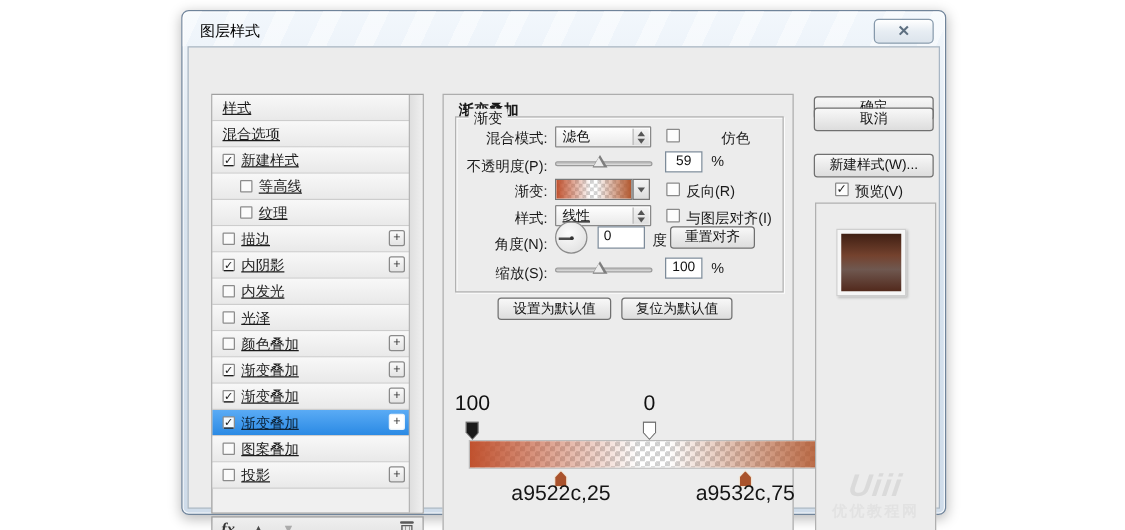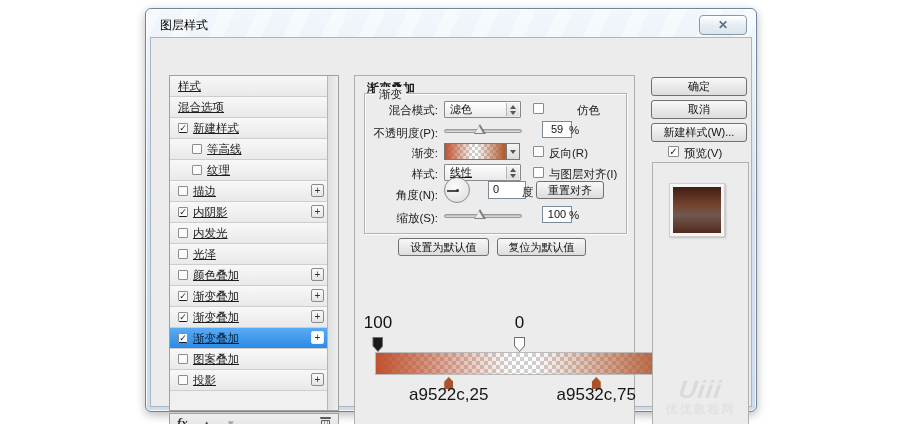--- a/index.html
+++ b/index.html
@@ -67,21 +67,21 @@
     display:flex; align-items:flex-start; padding-left:5px; }
   .dd .spin { position:absolute; right:1px; top:1px; bottom:1px; width:13px;
     border-left:1px solid #b5b5b5; background:linear-gradient(#f4f4f4,#dedede);
     display:flex; flex-direction:column; align-items:center; justify-content:center; gap:2px; }
   .tri-u { width:0; height:0; border-left:3px solid transparent; border-right:3px solid transparent; border-bottom:4px solid #555; }
   .tri-d { width:0; height:0; border-left:3px solid transparent; border-right:3px solid transparent; border-top:4px solid #555; }
   .chk { position:absolute; width:11px; height:11px; border:1px solid #8a8a8a; background:#fdfdfd;
     border-radius:1px; font-size:10px; line-height:10px; text-align:center; color:#222; }
   .chk-label { position:absolute; font-size:11.5px; color:#1a1a1a; }
   .num-input { position:absolute; border:1px solid #7d8b99; background:#ffffff;
-    font-size:11px; color:#111; text-align:center; line-height:15px;margin-left:10px; }
+    font-size:11px; color:#111; text-align:center; line-height:15px; }
   .unit { position:absolute; font-size:11.5px; color:#1a1a1a; }
 
   .slider { position:absolute; height:10px; }
   .slider .track { position:absolute; left:0; right:0; top:3px; height:4px;
     background:linear-gradient(#b5b5b5,#e2e2e2); border:1px solid #9a9a9a; border-radius:2px; }
   .slider .thumb-o { position:absolute; top:-2px; width:0; height:0; margin-left:-6px;
     border-left:6px solid transparent; border-right:6px solid transparent; border-bottom:10px solid #7e7e7e; }
   .slider .thumb-i { position:absolute; top:0px; width:0; height:0; margin-left:-4.5px;
     border-left:4.5px solid transparent; border-right:4.5px solid transparent; border-bottom:7.5px solid #ececec; }
 
@@ -334,21 +334,21 @@
             <span class="col-stop" style="left: 241.25px;">
               <span class="outer"></span>
               <span class="inner" style="background:#a9532c"></span>
             </span>
             <span class="col-label" style="left: 241.25px;">a9532c,75</span>
           </div>
       </div>
     </div>
 
     <span class="btn right-btn" style="top:39px;">确定</span>
-    <span class="btn right-btn" style="top:62px;">取消</span>
+    <span class="btn right-btn" style="top:48px;">取消</span>
     <span class="btn right-btn" style="top:85px;">新建样式(W)...</span>
     <span class="chk" style="left:517px; top:108px;" id="preview-chk">✓</span>
     <span class="chk-label" style="left:533px; top:108px;">预览(V)</span>
 
     <div id="preview-box">
       <div id="thumb">
           <div class="swatch"></div>
         </div>
       <div id="watermark">
         <div id="wm-logo">Uiii</div>

